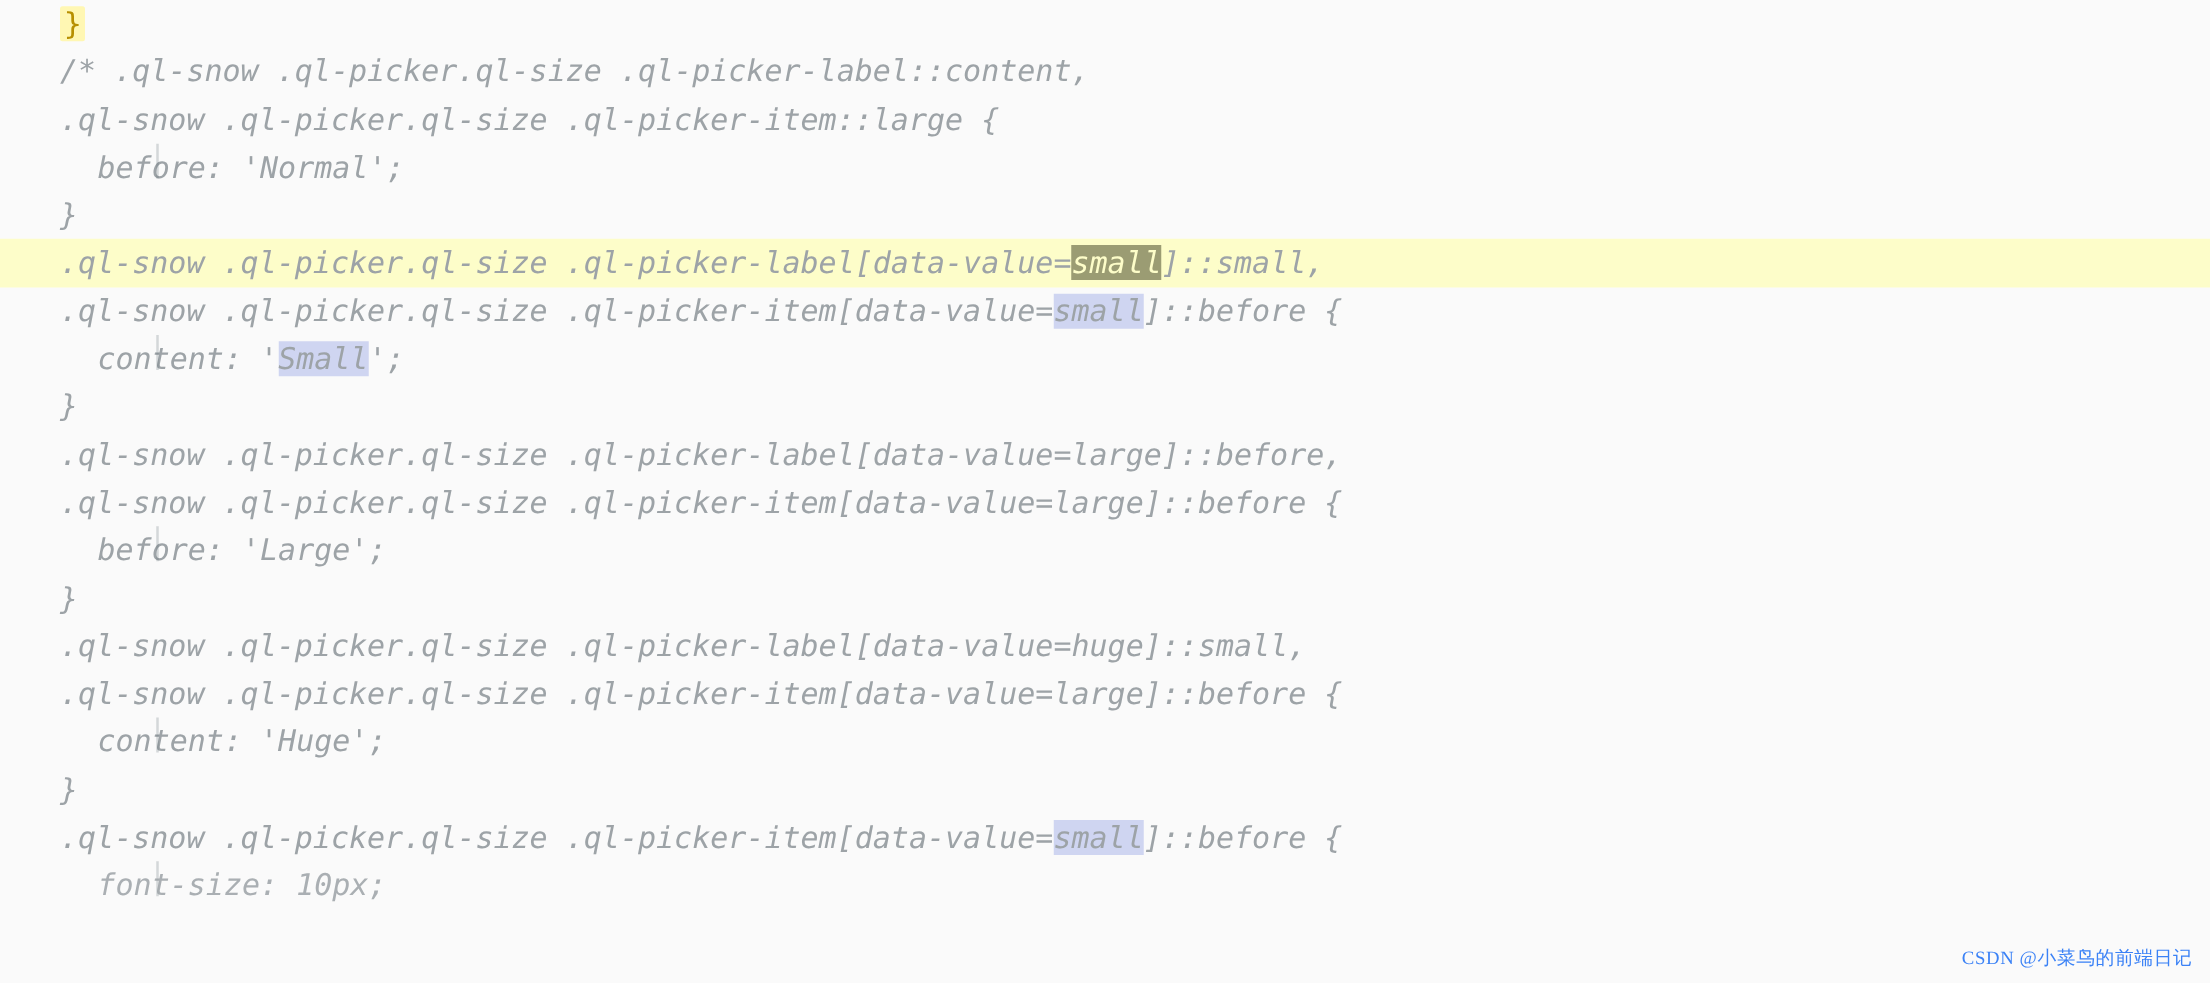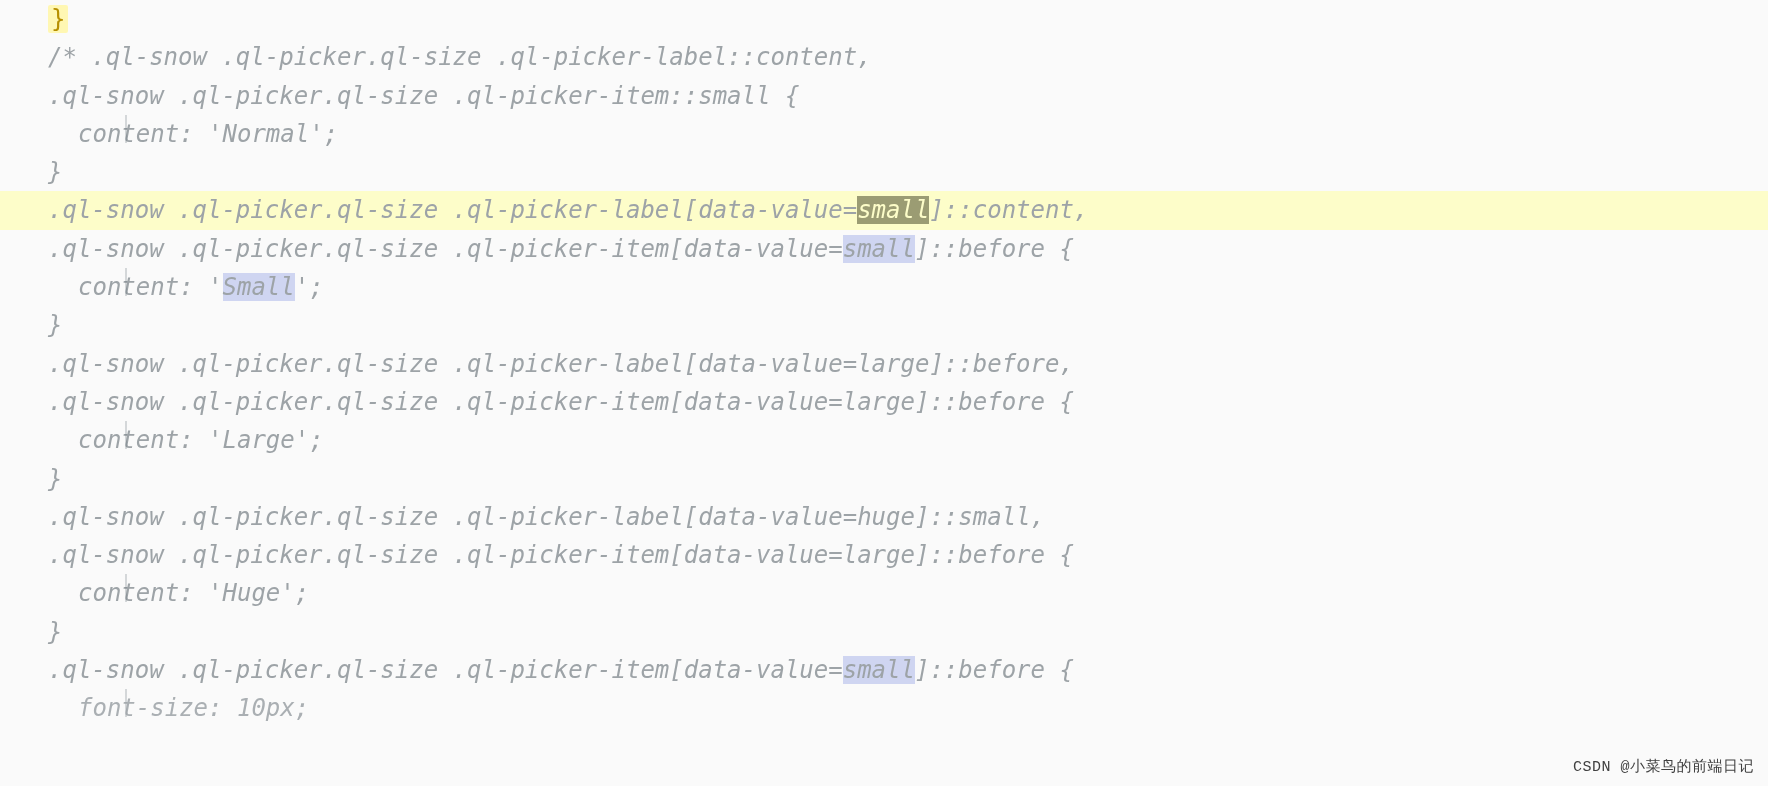--- a/index.html
+++ b/index.html
@@ -42,23 +42,23 @@
     font-style: normal;
     color: #b78f00;
     background: #fff7b3;
     padding: 0 3px;
     border-radius: 2px;
   }
   .watermark {
     position: absolute;
     right: 14px;
     bottom: 10px;
-    font-family: Liberation Mono, monospace;
+    font-family: Liberation Serif, serif;
     font-size: 15px;
-    color: #404040;
+    color: #3b82f6;
     letter-spacing: 0.5px;
   }
   .blockguide::before {
     content: "";
     display: inline-block;
     width: 2px;
     height: 28px;
     background: rgba(100,110,120,0.25);
     vertical-align: -6px;
     margin-right: 14px;
@@ -66,30 +66,30 @@
     position: absolute;
     left: 63px;
   }
   .indent2 { padding-left: 30px; display:inline-block; }
 </style>
 </head>
 <body>
 
 <pre class="code"><span class="brace-top">}</span>
 <span>/* .ql-snow .ql-picker.ql-size .ql-picker-label::content,</span>
-<span>.ql-snow .ql-picker.ql-size .ql-picker-item::small {</span>
-<span style="position:relative"><span class="blockguide"></span><span class="indent2">content: 'Normal';</span></span>
+<span>.ql-snow .ql-picker.ql-size .ql-picker-item::large {</span>
+<span style="position:relative"><span class="blockguide"></span><span class="indent2">before: 'Normal';</span></span>
 <span>}</span>
-<span class="hl-line"><span>.ql-snow .ql-picker.ql-size .ql-picker-label[data-value=</span><span class="sel-cur">small</span><span>]::content,</span></span>
+<span class="hl-line"><span>.ql-snow .ql-picker.ql-size .ql-picker-label[data-value=</span><span class="sel-cur">small</span><span>]::small,</span></span>
 <span><span>.ql-snow .ql-picker.ql-size .ql-picker-item[data-value=</span><span class="sel">small</span><span>]::before {</span></span>
 <span style="position:relative"><span class="blockguide"></span><span class="indent2"><span>content: '</span><span class="sel">Small</span><span>';</span></span></span>
 <span>}</span>
 <span>.ql-snow .ql-picker.ql-size .ql-picker-label[data-value=large]::before,</span>
 <span>.ql-snow .ql-picker.ql-size .ql-picker-item[data-value=large]::before {</span>
-<span style="position:relative"><span class="blockguide"></span><span class="indent2">content: 'Large';</span></span>
+<span style="position:relative"><span class="blockguide"></span><span class="indent2">before: 'Large';</span></span>
 <span>}</span>
 <span>.ql-snow .ql-picker.ql-size .ql-picker-label[data-value=huge]::small,</span>
 <span>.ql-snow .ql-picker.ql-size .ql-picker-item[data-value=large]::before {</span>
 <span style="position:relative"><span class="blockguide"></span><span class="indent2">content: 'Huge';</span></span>
 <span>}</span>
 <span><span>.ql-snow .ql-picker.ql-size .ql-picker-item[data-value=</span><span class="sel">small</span><span>]::before {</span></span>
 <span style="position:relative"><span class="blockguide"></span><span class="indent2" style="opacity:.85">font-size: 10px;</span></span></pre>
 
 <div class="watermark">CSDN @小菜鸟的前端日记</div>
 

